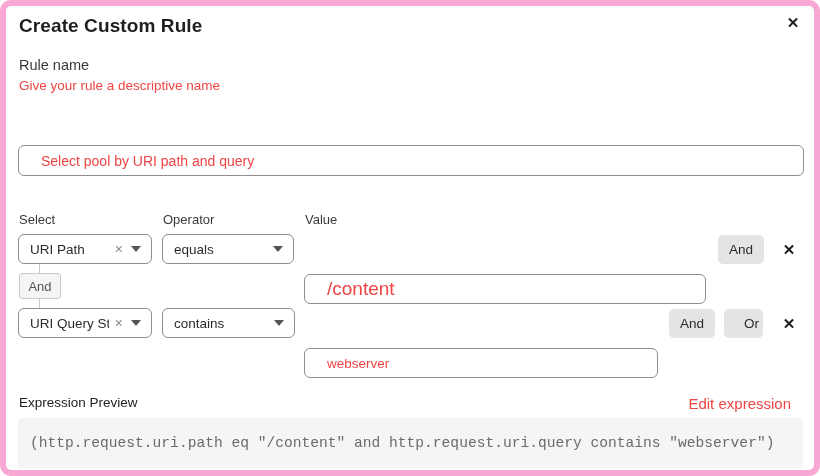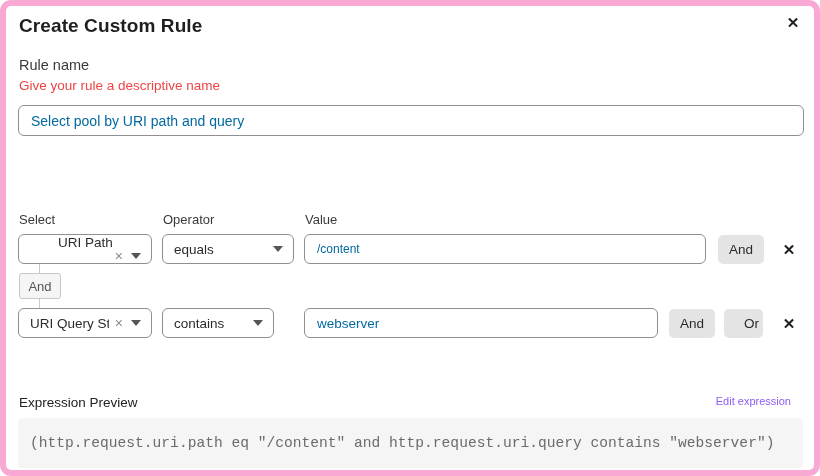--- a/index.html
+++ b/index.html
@@ -31,23 +31,24 @@
     cursor: pointer; background: none; border: none;
   }
 
   .field-label { font-size: 14.5px; color: #3a3a3a; }
   .hint { font-size: 13.5px; color: #ef4444; }
 
   .text-input {
     border: 1px solid #8f8f8f; border-radius: 6px;
     background: #fff;
     font-family: "Liberation Sans", sans-serif;
-    font-size: 14px; color: #0369a1;
-    padding: 0 12px;
+    font-size: 14px; color: #ef4444;
+    padding: 0 22px;
     outline: none;
+    margin-top: 40px;
   }
   .name-input { left: 12px; top: 99px; width: 786px; height: 31px; }
 
   .section-heading {
     left: 13px; top: 173px;
     font-size: 14.5px; font-weight: 700; color: #222;
   }
   .col-label { top: 206px; font-size: 13px; color: #3a3a3a; }
 
   .select-box {
@@ -98,21 +99,21 @@
   .connector-badge {
     left: 13px; top: 267px; width: 42px; height: 26px;
     background: #f5f5f5; border: 1px solid #c9c9c9; border-radius: 3px;
     display: flex; align-items: center; justify-content: center;
     font-size: 13px; color: #565656;
   }
 
   .expr-label { left: 13px; top: 389px; font-size: 13.5px; color: #222; }
   .edit-link {
     right: 23px; top: 389px;
-    font-size: 11px; color: #8b5cf6;
+    font-size: 15px; color: #ef4444;
     cursor: pointer; text-decoration: none;
   }
   .code-box {
     left: 12px; top: 412px; width: 785px; height: 50px;
     background: #f5f5f5; border-radius: 4px;
     display: flex; align-items: center;
     padding: 0 12px;
   }
   .code-text {
     font-family: "Liberation Mono", "DejaVu Sans Mono", monospace;
@@ -130,49 +131,49 @@
 
   <div class="abs field-label" style="left:13px; top:51px;">Rule name</div>
   <div class="abs hint" style="left:13px; top:72px;">Give your rule a descriptive name</div>
   <input class="abs text-input name-input" type="text" value="Select pool by URI path and query" style="">
 
 
   <div class="abs col-label" style="left:13px;">Select</div>
   <div class="abs col-label" style="left:157px;">Operator</div>
   <div class="abs col-label" style="left:299px;">Value</div>
 
-  <div class="abs select-box" style="left:12px; top:228px; width:134px;flex-direction:column;">
+  <div class="abs select-box" style="left:12px; top:228px; width:134px;">
     <span class="select-value">URI Path</span>
     <span class="select-icons">
       <span class="clear-x">×</span>
       <span class="chev"></span>
     </span>
   </div>
   <div class="abs select-box" style="left:156px; top:228px; width:132px;">
     <span class="select-value">equals</span>
     <span class="select-icons">
       <span class="chev"></span>
     </span>
   </div>
-  <input class="abs text-input" style="left: 298px; top: 228px; width: 402px; height: 30px; font-size: 12px;" type="text" value="/content">
+  <input class="abs text-input" style="left: 298px; top: 228px; width: 402px; height: 30px; font-size: 19px;" type="text" value="/content">
   <button class="abs pill-btn" style="left:712px; top:229px; width:46px;">And</button>
   <button class="abs row-delete" style="left:772px; top:229px;">✕</button>
 
   <div class="abs connector-line" style="left:33px; top:258px; height:9px;"></div>
   <div class="abs connector-badge">And</div>
   <div class="abs connector-line" style="left:33px; top:293px; height:9px;"></div>
 
   <div class="abs select-box" style="left:12px; top:302px; width:134px;">
     <span class="select-value">URI Query St...</span>
     <span class="select-icons">
       <span class="clear-x">×</span>
       <span class="chev"></span>
     </span>
   </div>
-  <div class="abs select-box" style="left:156px; top:302px; width:112px;">
+  <div class="abs select-box" style="left:156px; top:302px; width:133px;">
     <span class="select-value">contains</span>
     <span class="select-icons">
       <span class="chev"></span>
     </span>
   </div>
   <input class="abs text-input" style="left: 298px; top: 302px; width: 354px; height: 30px; font-size: 13.5px;" type="text" value="webserver">
   <button class="abs pill-btn" style="left:663px; top:303px; width:46px;">And</button>
   <button class="abs pill-btn" style="left:718px; top:303px; width:39px;padding-left:16px;">Or</button>
   <button class="abs row-delete" style="left:772px; top:303px;">✕</button>
 

